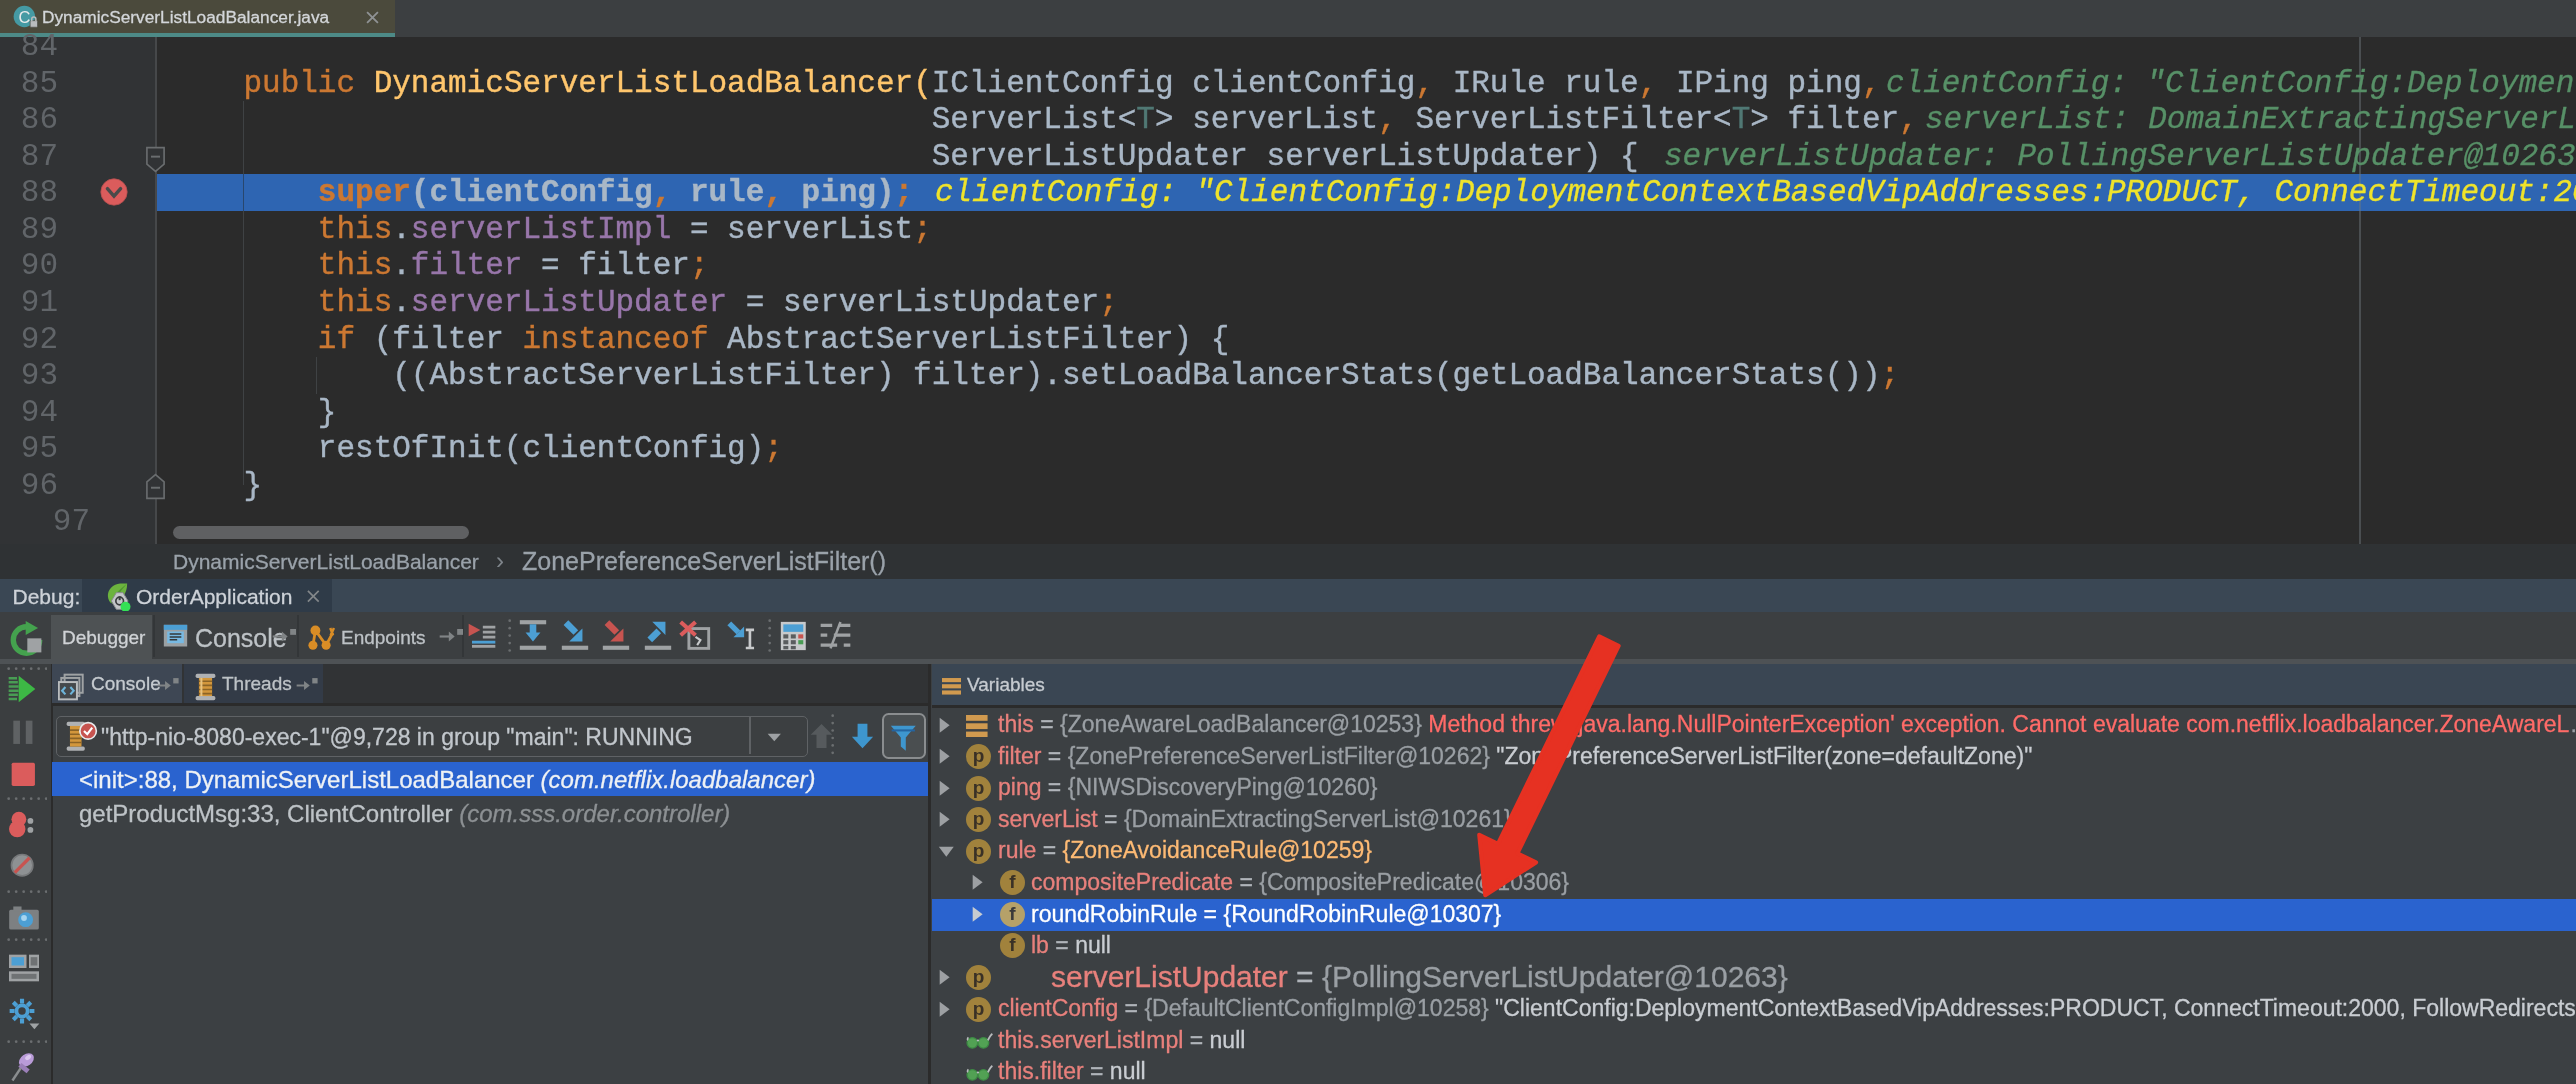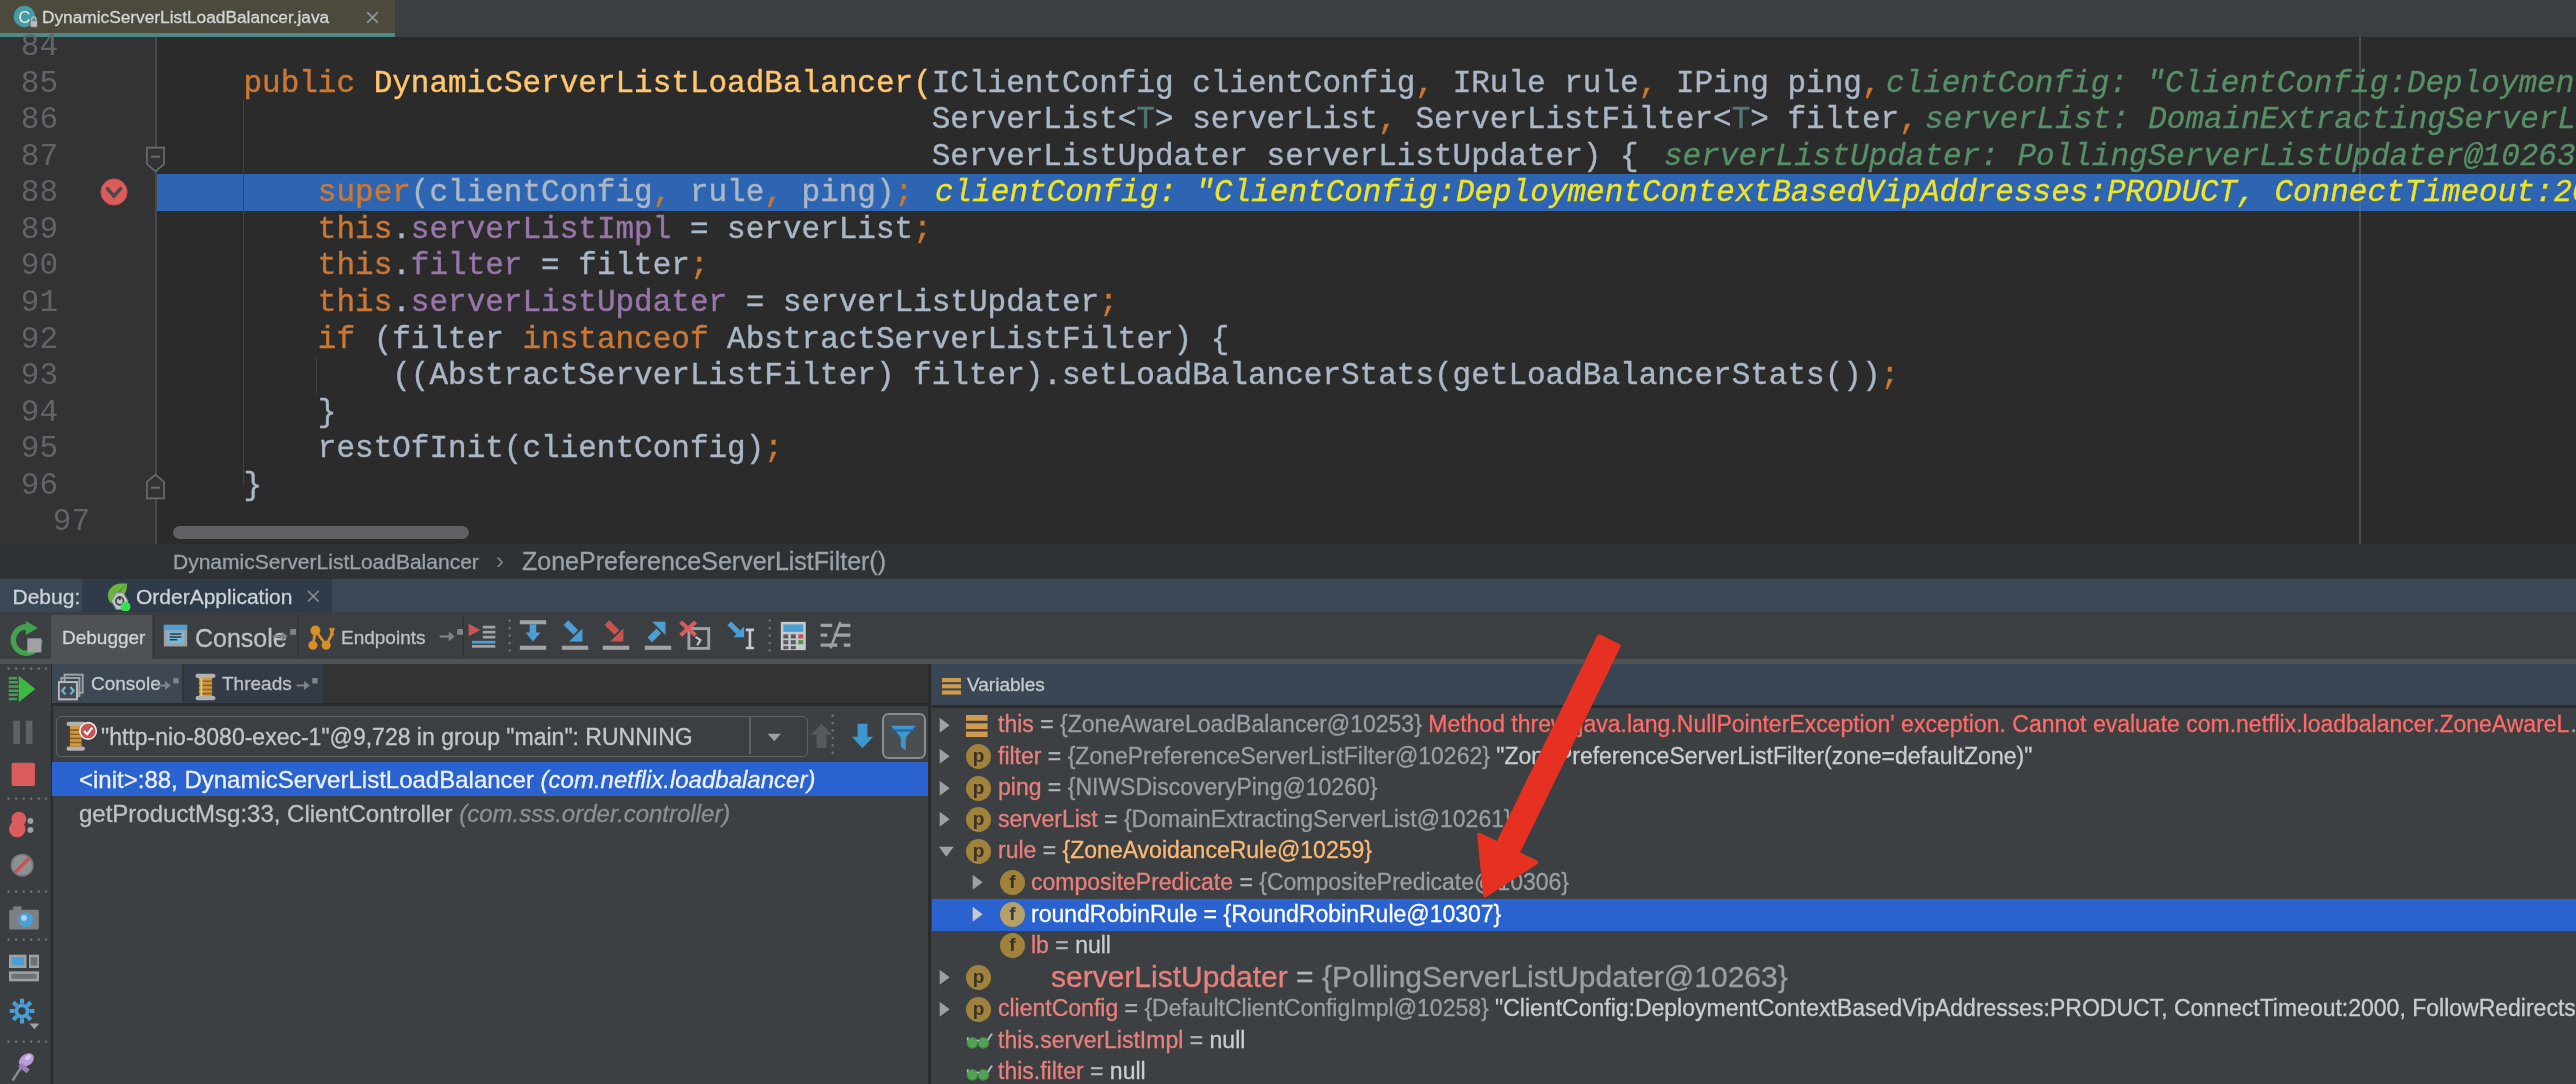--- a/index.html
+++ b/index.html
@@ -62,21 +62,21 @@
 <div class="gnum" style="top:430px;left:0;">95</div>
 <div class="gnum" style="top:467px;left:0;">96</div>
 <div class="gnum" style="top:503px;left:0;margin-left:32px;">97</div>
 
   <div class="codeline" style="top:65px;">    <span class="kw">public </span><span class="mth">DynamicServerListLoadBalancer(</span>IClientConfig clientConfig<span class="sc">,</span> IRule rule<span class="sc">,</span> IPing ping<span class="sc">,</span></div>
 <div class="hint" style="left:1886px;top:65px;">clientConfig: "ClientConfig:DeploymentContextBasedVipAddresses:PRODUCT</div>
 <div class="codeline" style="top:101px;">                                         ServerList&lt;<span class="tp">T</span>&gt; serverList<span class="sc">,</span> ServerListFilter&lt;<span class="tp">T</span>&gt; filter<span class="sc">,</span></div>
 <div class="hint" style="left:1925px;top:101px;">serverList: DomainExtractingServerList@10261 size = 2</div>
 <div class="codeline" style="top:138px;">                                         ServerListUpdater serverListUpdater) {</div>
 <div class="hint" style="left:1664px;top:138px;">serverListUpdater: PollingServerListUpdater@10263</div>
-<div class="codeline" style="top:174px;">        <span class="kw">super</span>(clientConfig<span class="sc">,</span> rule<span class="sc">,</span> ping)<span class="sc">;</span></div>
+<div class="codeline" style="top:174px;font-weight:bold;">        <span class="kw">super</span>(clientConfig<span class="sc">,</span> rule<span class="sc">,</span> ping)<span class="sc">;</span></div>
 <div class="hint hy" style="left:935px;top:174px;">clientConfig: "ClientConfig:DeploymentContextBasedVipAddresses:PRODUCT, ConnectTimeout:200</div>
 <div class="codeline" style="top:211px;">        <span class="kw">this</span>.<span class="fld">serverListImpl</span> = serverList<span class="sc">;</span></div>
 <div class="codeline" style="top:247px;">        <span class="kw">this</span>.<span class="fld">filter</span> = filter<span class="sc">;</span></div>
 <div class="codeline" style="top:284px;">        <span class="kw">this</span>.<span class="fld">serverListUpdater</span> = serverListUpdater<span class="sc">;</span></div>
 <div class="codeline" style="top:321px;">        <span class="kw">if</span> (filter <span class="kw">instanceof</span> AbstractServerListFilter) {</div>
 <div class="codeline" style="top:357px;">            ((AbstractServerListFilter) filter).setLoadBalancerStats(getLoadBalancerStats())<span class="sc">;</span></div>
 <div class="codeline" style="top:394px;">        }</div>
 <div class="codeline" style="top:430px;">        restOfInit(clientConfig)<span class="sc">;</span></div>
 <div class="codeline" style="top:467px;">    }</div>
 

